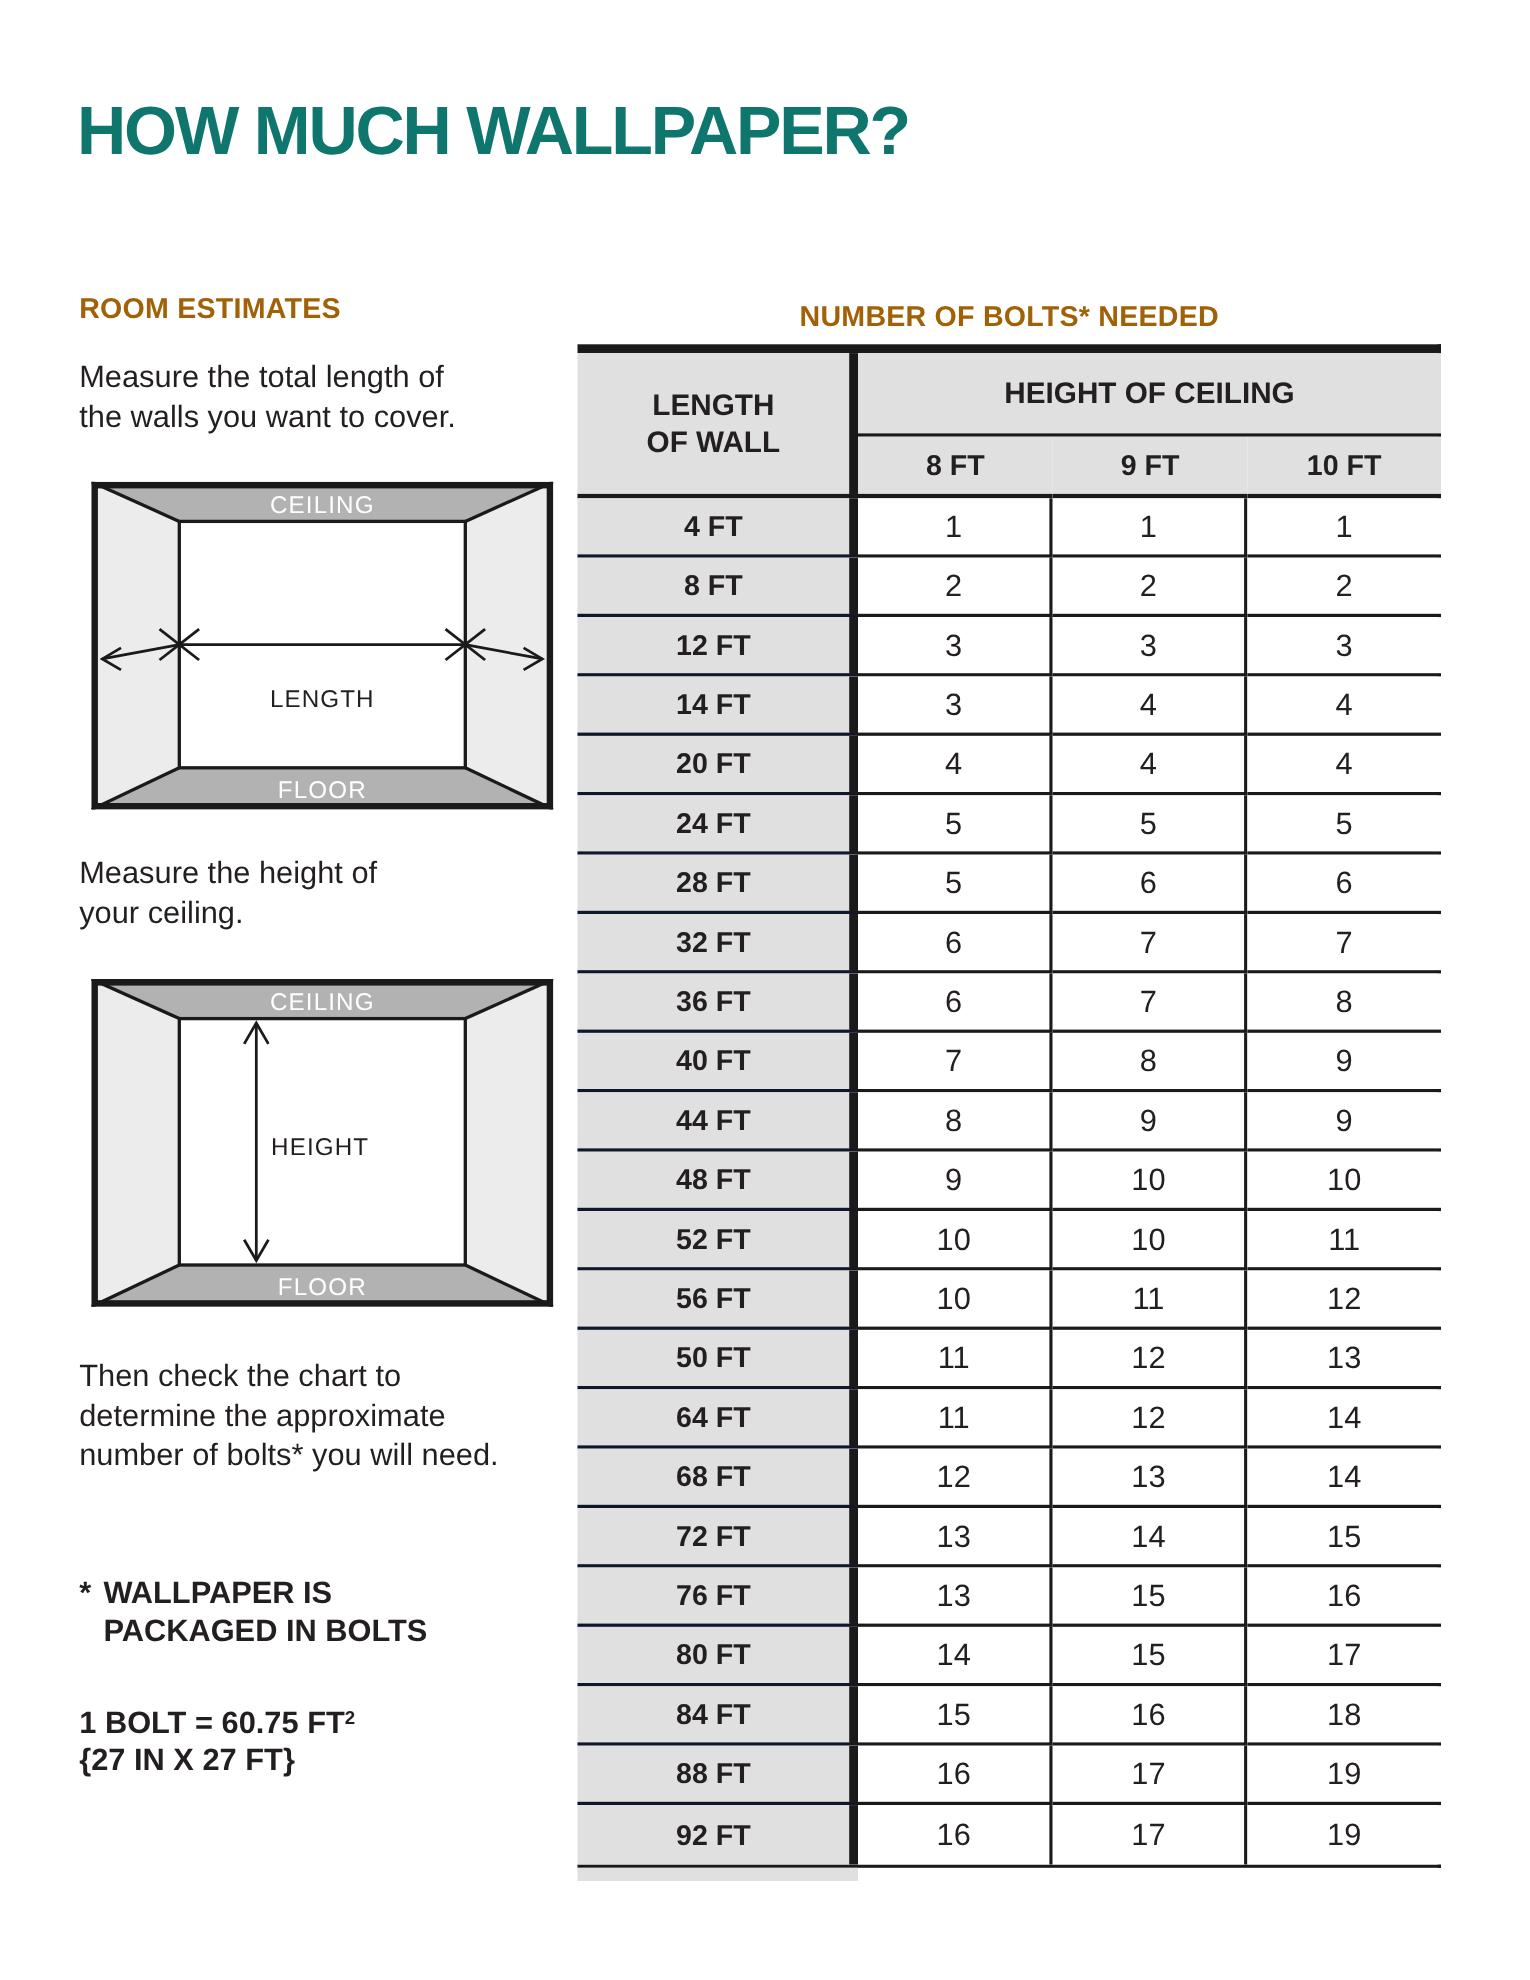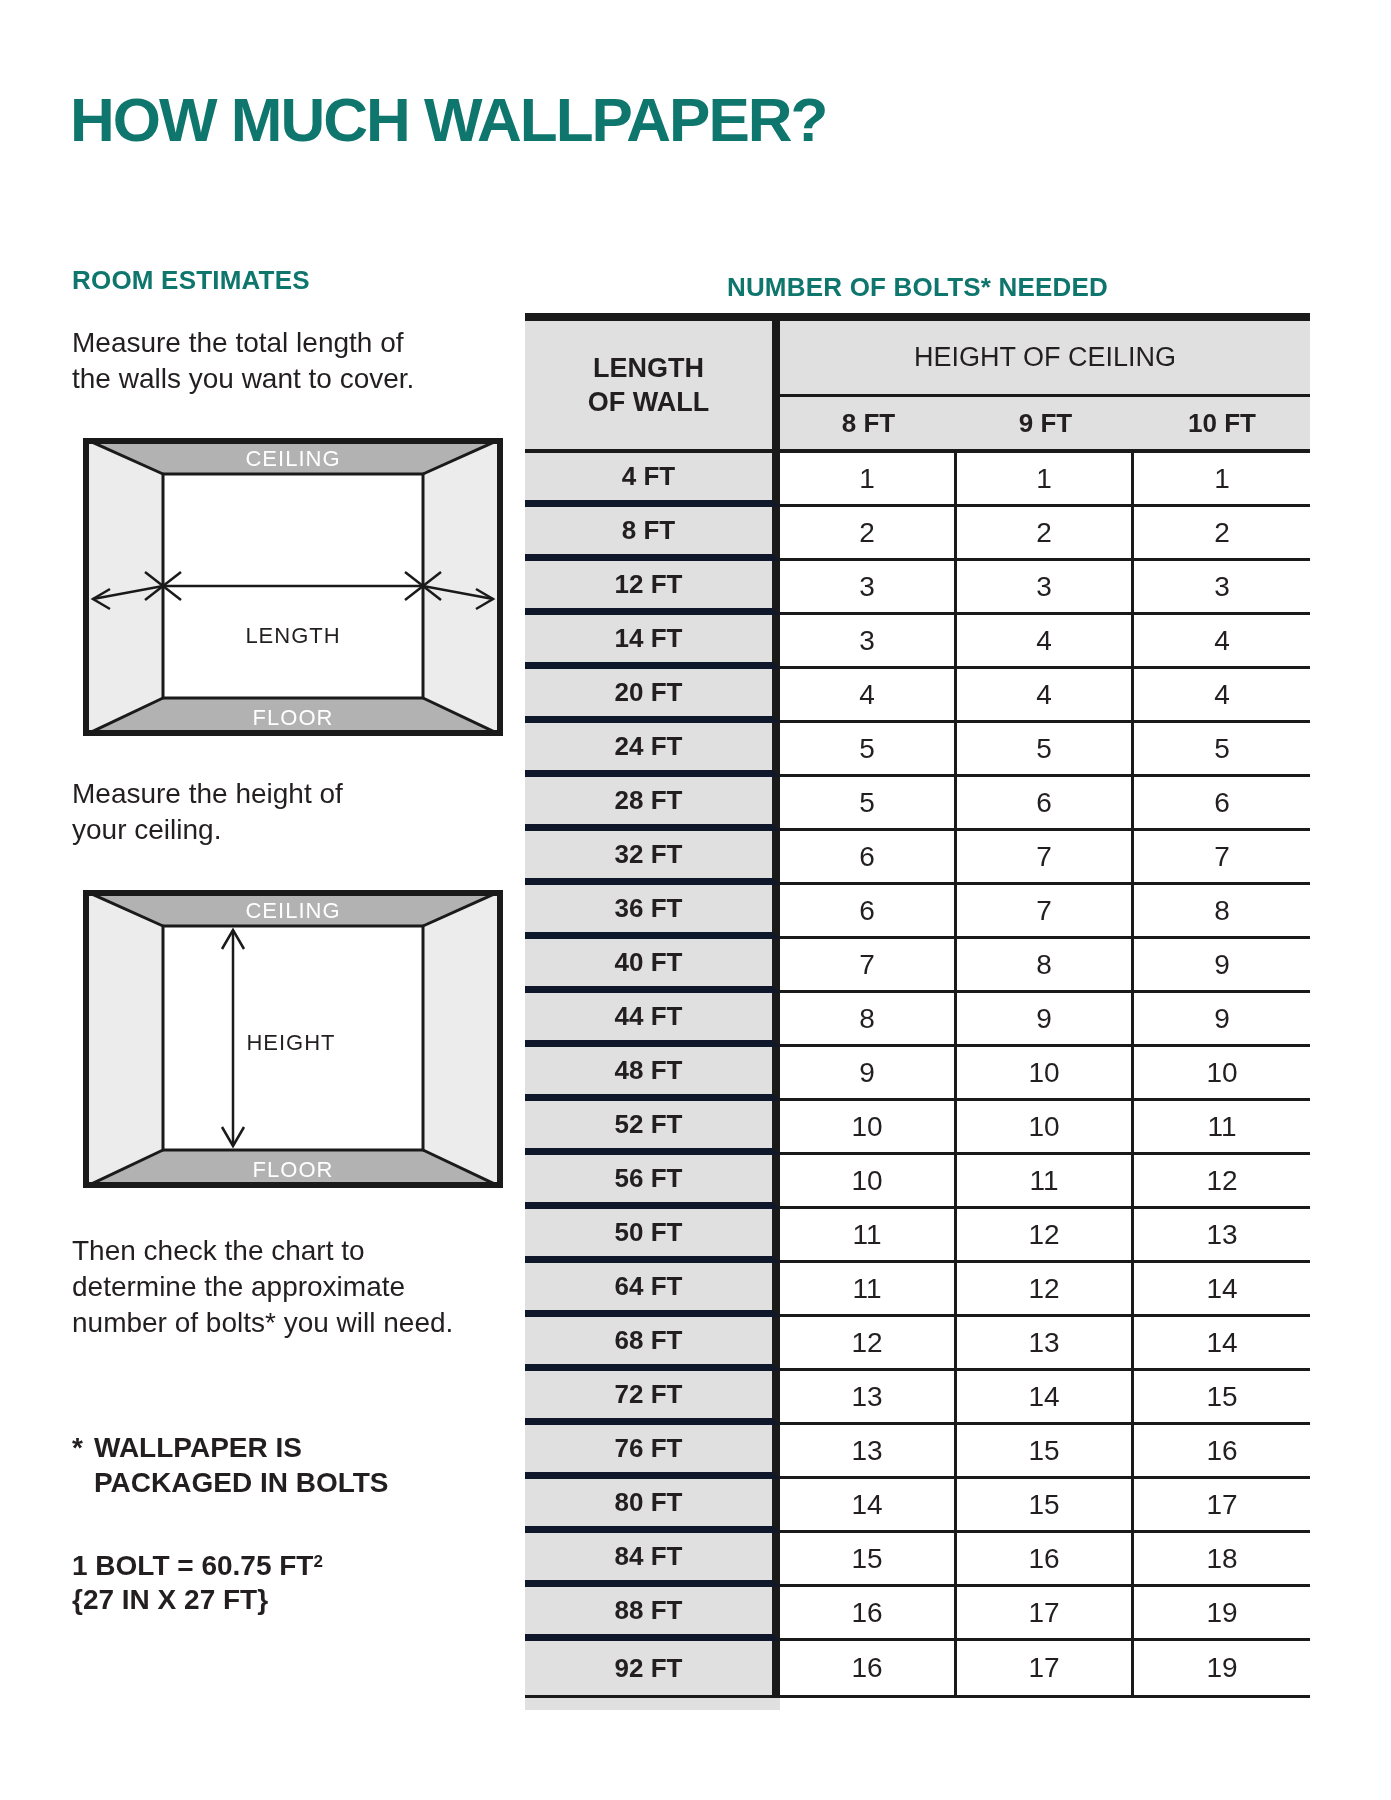--- a/index.html
+++ b/index.html
@@ -7,21 +7,21 @@
   body { font-family:"Liberation Sans","DejaVu Sans",sans-serif; color:#231f20; }
   .page { position:relative; width:1391px; height:1800px; background:#fff; overflow:hidden; }
 
   .page-title {
     position:absolute; left:70px; top:84px;
     font-size:62px; font-weight:bold; letter-spacing:-2px;
     color:#0f766e; white-space:nowrap;
   }
 
   .section-heading {
-    font-size:26px; font-weight:bold; color:#0f766e; letter-spacing:0.2px;
+    font-size:26px; font-weight:bold; color:#a16207; letter-spacing:0.2px;
   }
   .left-heading { position:absolute; left:72px; top:265px; }
   .table-heading { position:absolute; left:525px; top:272px; width:785px; text-align:center; }
 
   .body-text { position:absolute; left:72px; font-size:28px; line-height:36px; color:#231f20; }
   .p-intro  { top:325px; }
   .p-height { top:776px; }
   .p-chart  { top:1233px; }
 
   .footnote {
@@ -57,31 +57,31 @@
     background:#e0e0e0;
     border-right:8px solid #1a1a1a;
     border-bottom:4px solid #1a1a1a;
     flex-direction:column;
     font-weight:bold; font-size:27px; line-height:34px;
   }
   .colgroup-cell {
     grid-column:2 / 5; grid-row:1;
     background:#e0e0e0;
     border-bottom:3px solid #1a1a1a;
-    font-weight:normal; font-size:27px;
+    font-weight:bold; font-size:27px;
   }
   .ft-cell {
     grid-row:2; background:#e0e0e0;
     border-bottom:4px solid #1a1a1a;
     font-weight:bold; font-size:26px;
   }
   .wall-cell {
     background:#e0e0e0;
     border-right:8px solid #1a1a1a;
-    border-bottom:7px solid #0f172a;
+    border-bottom:3px solid #0f172a;
     font-weight:bold; font-size:26px;
   }
   .num-cell {
     background:#fff;
     border-bottom:3px solid #1a1a1a;
     font-size:28px;
   }
   .num-cell.sep { border-right:3px solid #1a1a1a; }
   .btable > .cell:nth-last-child(-n+4) { border-bottom:none; }
 

